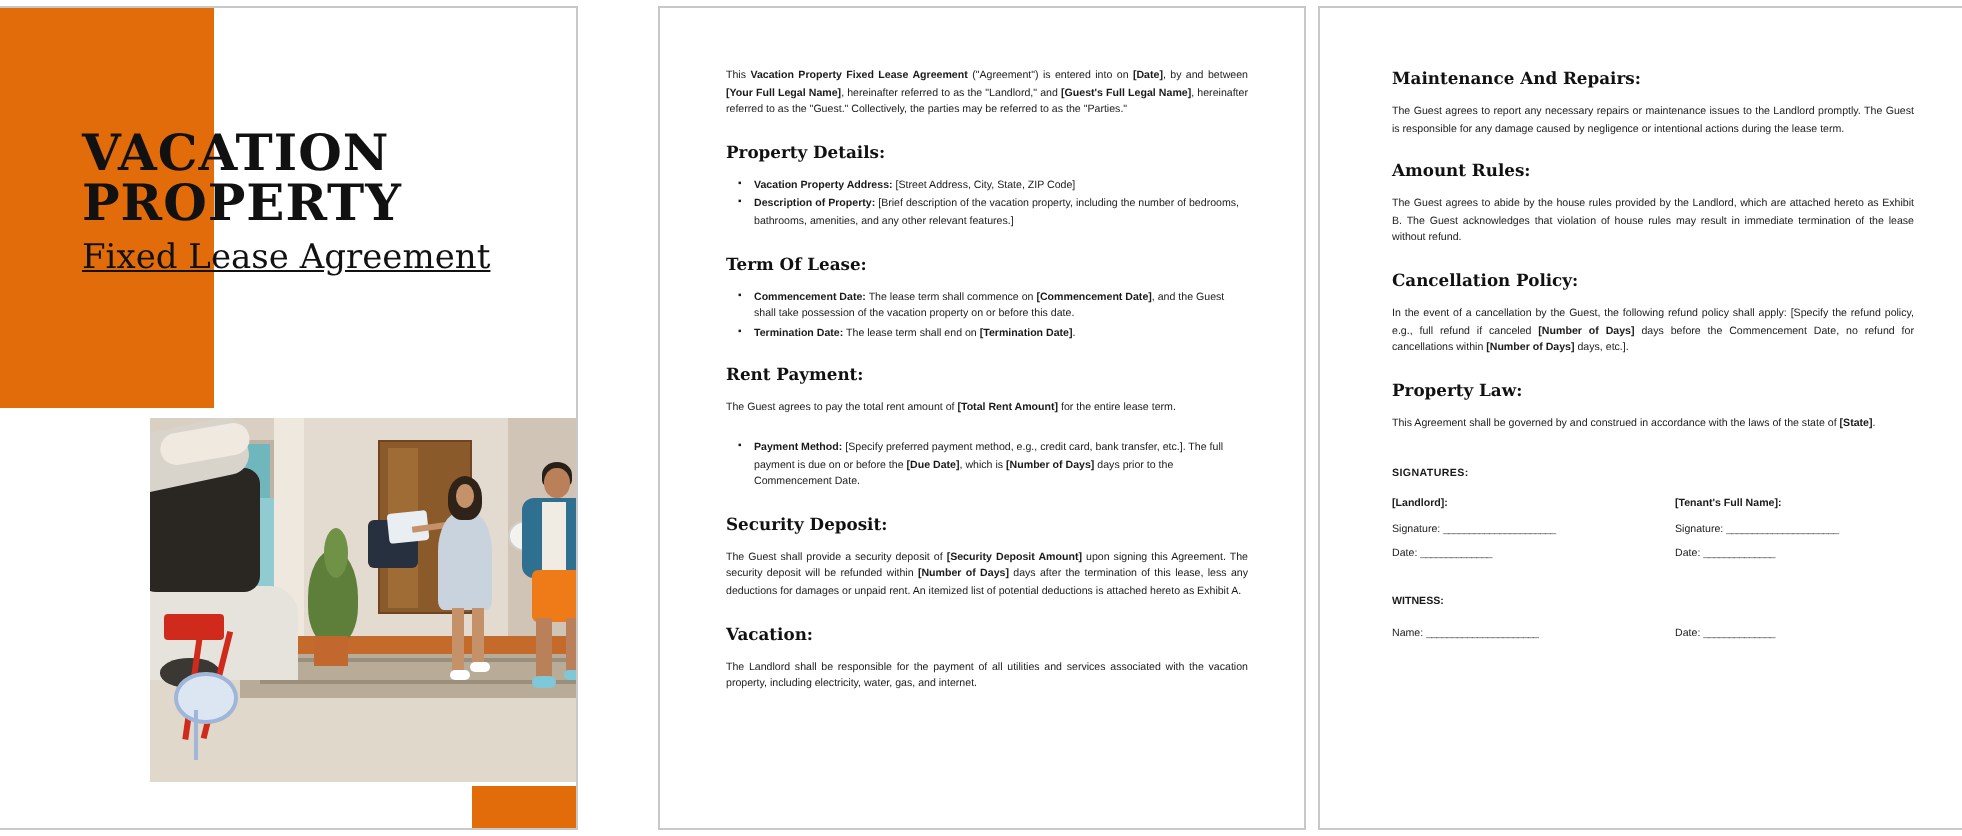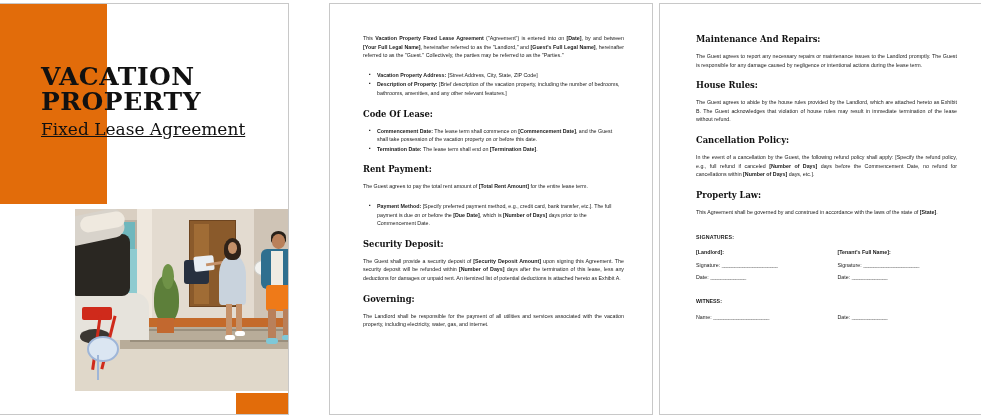--- a/index.html
+++ b/index.html
@@ -302,53 +302,54 @@
     </div>
 
     <div class="cover-orange-square"></div>
   </div>
 
   <div class="page" id="page-2">
     <div class="doc-body">
 
       <p class="para">This <b>Vacation Property Fixed Lease Agreement</b> ("Agreement") is entered into on <b>[Date]</b>, by and between <b>[Your Full Legal Name]</b>, hereinafter referred to as the "Landlord," and <b>[Guest's Full Legal Name]</b>, hereinafter referred to as the "Guest." Collectively, the parties may be referred to as the "Parties."</p>
 
+      <h2 class="section-heading">Property Details:</h2>
       <ul class="bullets">
         <li><b>Vacation Property Address:</b> [Street Address, City, State, ZIP Code]</li>
         <li><b>Description of Property:</b> [Brief description of the vacation property, including the number of bedrooms, bathrooms, amenities, and any other relevant features.]</li>
       </ul>
 
-      <h2 class="section-heading">Code Of Lease:</h2>
+      <h2 class="section-heading">Term Of Lease:</h2>
       <ul class="bullets">
         <li><b>Commencement Date:</b> The lease term shall commence on <b>[Commencement Date]</b>, and the Guest shall take possession of the vacation property on or before this date.</li>
         <li><b>Termination Date:</b> The lease term shall end on <b>[Termination Date]</b>.</li>
       </ul>
 
       <h2 class="section-heading">Rent Payment:</h2>
       <p class="para">The Guest agrees to pay the total rent amount of <b>[Total Rent Amount]</b> for the entire lease term.</p>
       <ul class="bullets">
         <li><b>Payment Method:</b> [Specify preferred payment method, e.g., credit card, bank transfer, etc.]. The full payment is due on or before the <b>[Due Date]</b>, which is <b>[Number of Days]</b> days prior to the Commencement Date.</li>
       </ul>
 
       <h2 class="section-heading">Security Deposit:</h2>
       <p class="para">The Guest shall provide a security deposit of <b>[Security Deposit Amount]</b> upon signing this Agreement. The security deposit will be refunded within <b>[Number of Days]</b> days after the termination of this lease, less any deductions for damages or unpaid rent. An itemized list of potential deductions is attached hereto as Exhibit A.</p>
 
-      <h2 class="section-heading">Governing:</h2>
+      <h2 class="section-heading">Vacation:</h2>
       <p class="para">The Landlord shall be responsible for the payment of all utilities and services associated with the vacation property, including electricity, water, gas, and internet.</p>
 
     </div>
   </div>
 
   <div class="page" id="page-3">
     <div class="doc-body">
 
       <h2 class="section-heading">Maintenance And Repairs:</h2>
       <p class="para">The Guest agrees to report any necessary repairs or maintenance issues to the Landlord promptly. The Guest is responsible for any damage caused by negligence or intentional actions during the lease term.</p>
 
-      <h2 class="section-heading">House Rules:</h2>
+      <h2 class="section-heading">Amount Rules:</h2>
       <p class="para">The Guest agrees to abide by the house rules provided by the Landlord, which are attached hereto as Exhibit B. The Guest acknowledges that violation of house rules may result in immediate termination of the lease without refund.</p>
 
       <h2 class="section-heading">Cancellation Policy:</h2>
       <p class="para">In the event of a cancellation by the Guest, the following refund policy shall apply: [Specify the refund policy, e.g., full refund if canceled <b>[Number of Days]</b> days before the Commencement Date, no refund for cancellations within <b>[Number of Days]</b> days, etc.].</p>
 
       <h2 class="section-heading">Property Law:</h2>
       <p class="para">This Agreement shall be governed by and construed in accordance with the laws of the state of <b>[State]</b>.</p>
 
       <div class="sig-title">SIGNATURES:</div>
 

